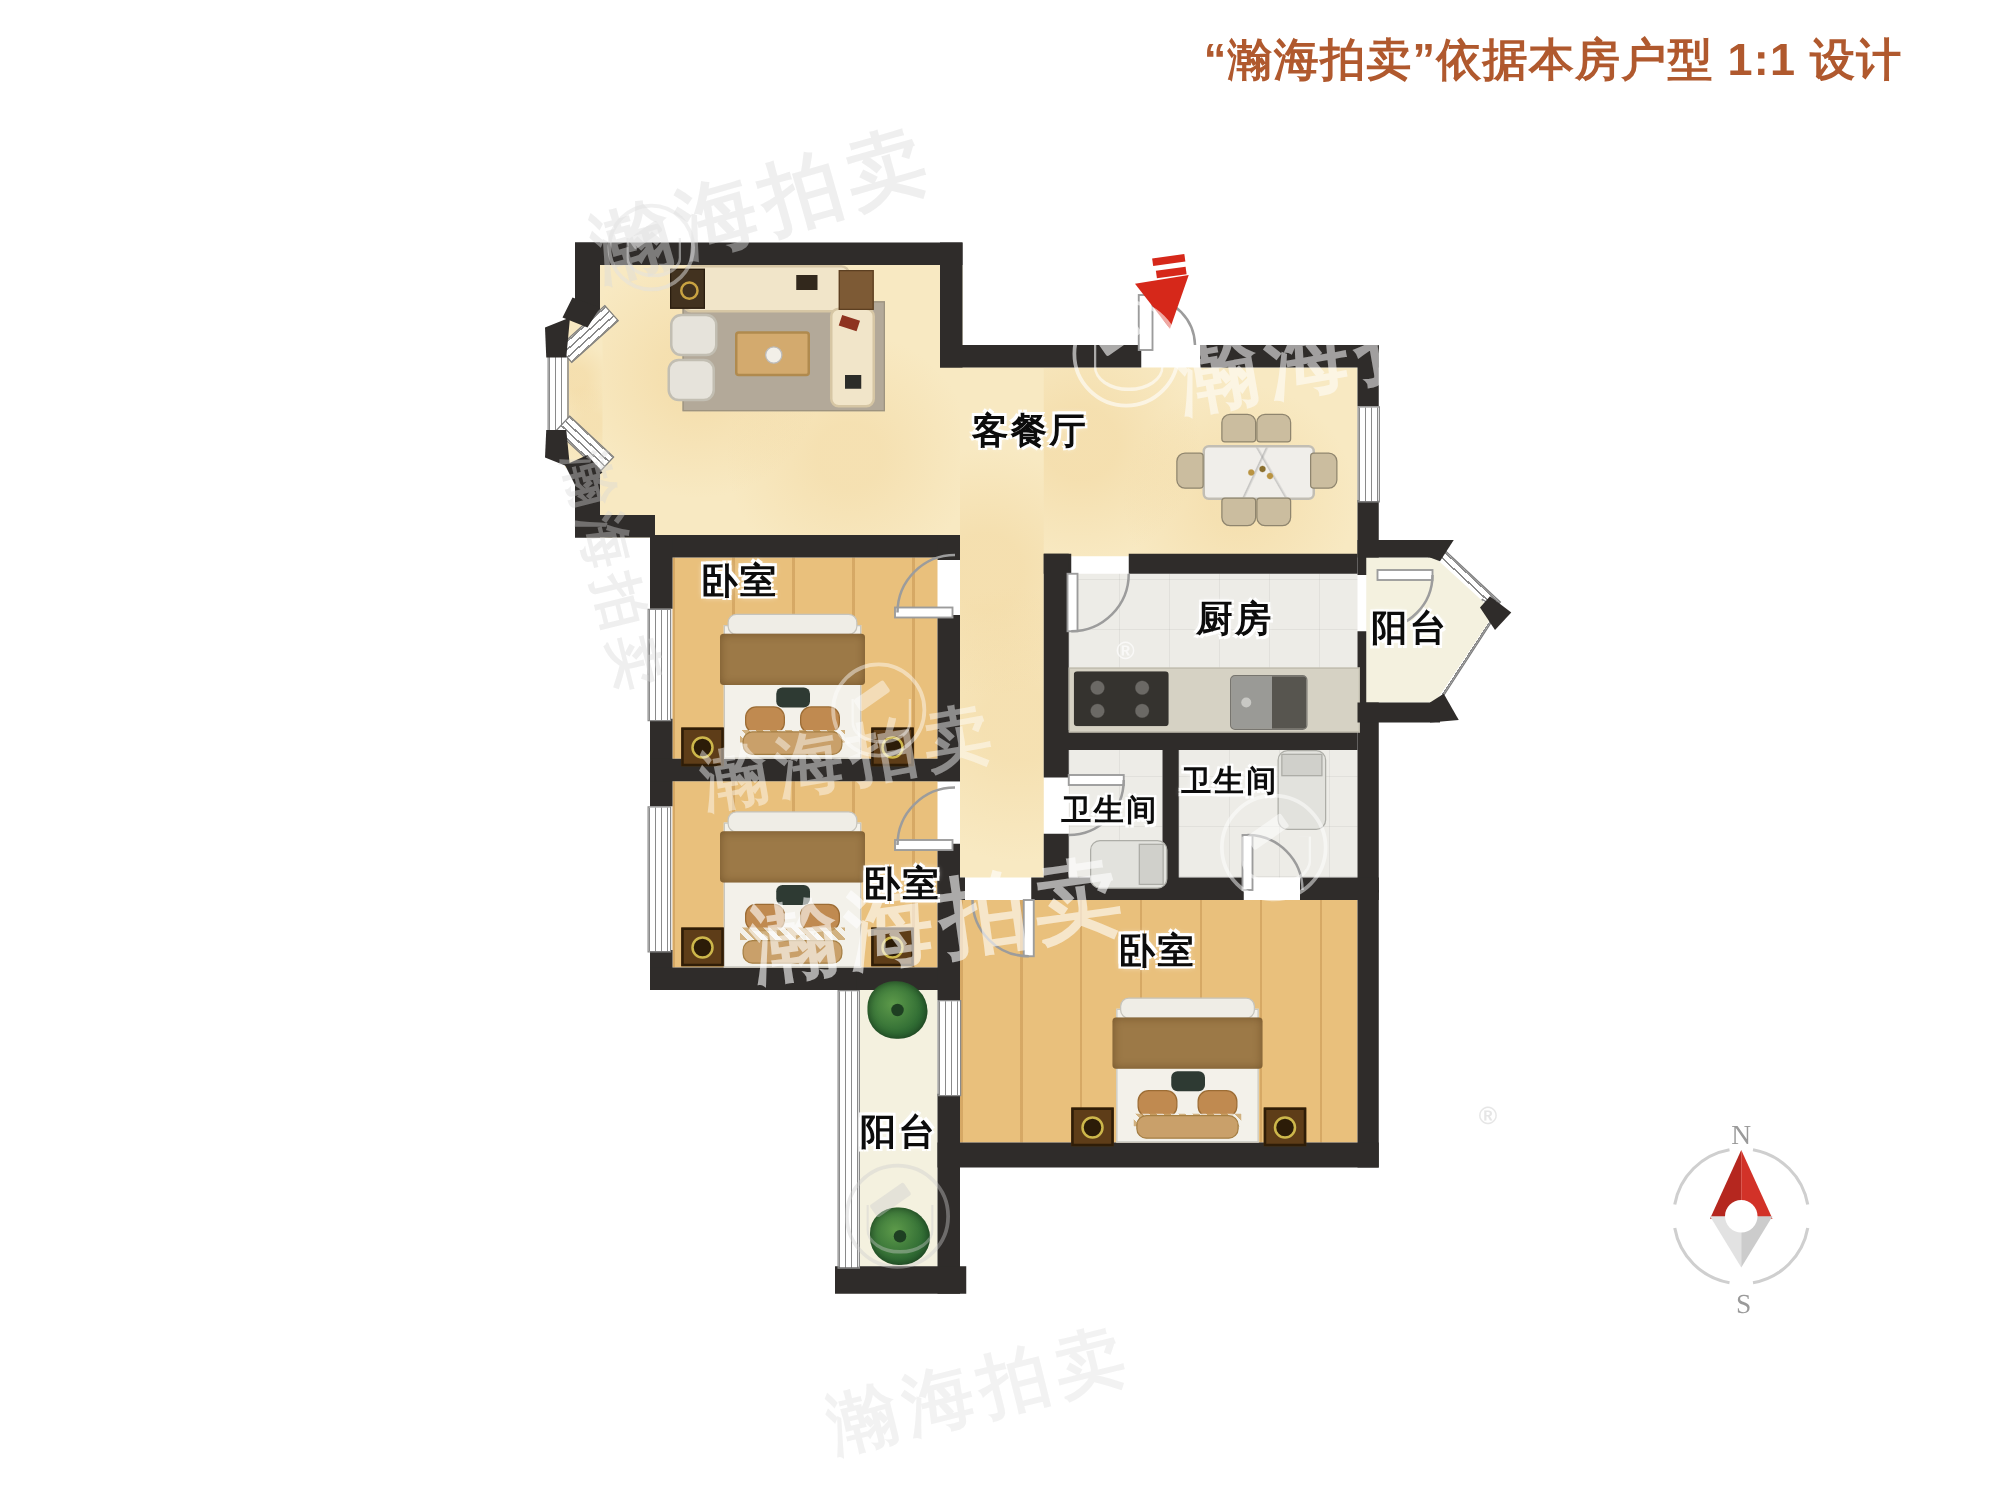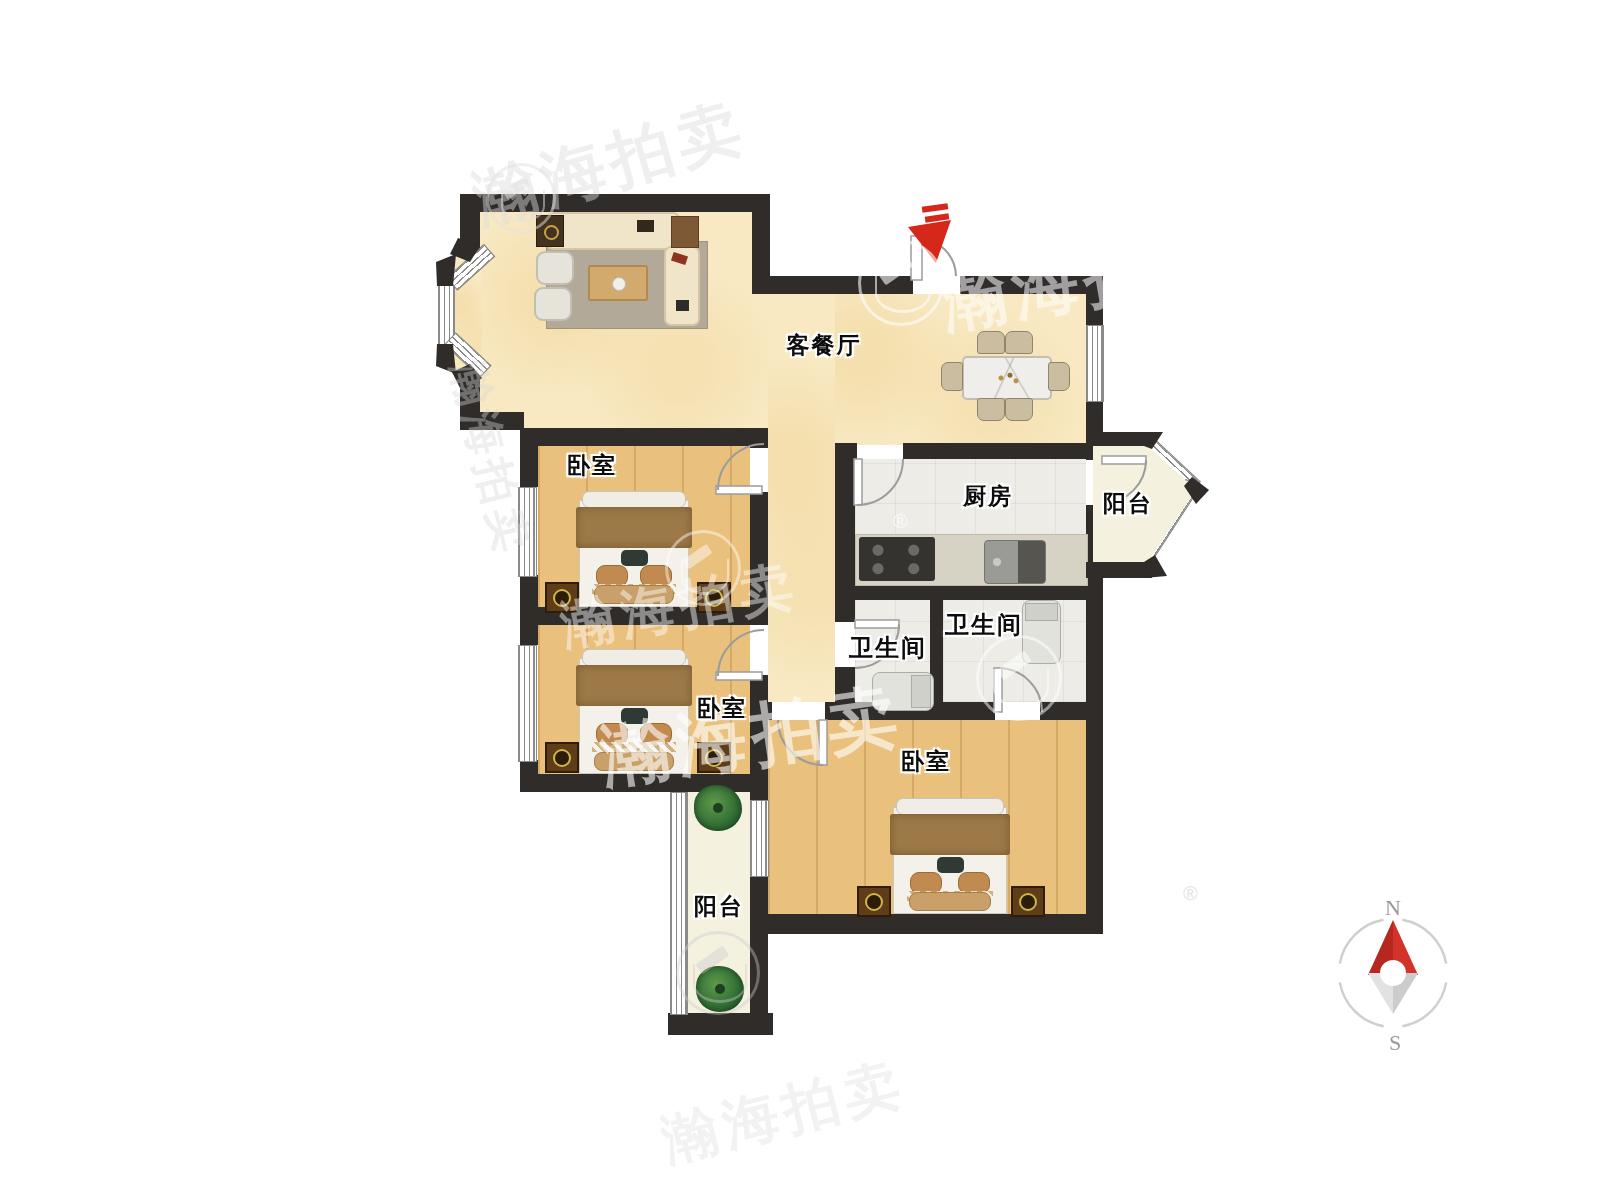--- a/index.html
+++ b/index.html
@@ -72,21 +72,21 @@
   .sink::after{content:"";position:absolute;left:8px;top:50%;width:8px;height:8px;margin-top:-4px;border-radius:50%;background:#c8c8c4;}
   .toilet{background:#e2e2dd;border:1px solid #adada7;border-radius:8px;}
   .toilet .tk{position:absolute;background:#d0d0cb;border:1px solid #adada7;}
   .plant{position:absolute;z-index:22;border-radius:46% 54% 50% 50%;
         background:radial-gradient(circle at 42% 40%, #5d9a4a, #2f6b33 62%, #24522a);
         box-shadow:inset 0 0 7px rgba(0,0,0,.45);}
   .plant::after{content:"";position:absolute;left:50%;top:50%;width:10px;height:10px;margin:-5px;
         border-radius:50%;background:#1e3f22;}
   
   .lbl{position:absolute;z-index:50;transform:translate(-50%,-50%);font-weight:bold;color:#0c0c0c;
-       font-size:23px;letter-spacing:2px;white-space:nowrap;
+       font-size:29px;letter-spacing:2px;white-space:nowrap;
        text-shadow:-2px -2px 0 #fff,2px -2px 0 #fff,-2px 2px 0 #fff,2px 2px 0 #fff,0 0 5px #fff;}
   .lbl.sm{font-size:24px;}
   
   .wmt{position:absolute;z-index:40;font-weight:bold;white-space:nowrap;letter-spacing:6px;}
   .wml{position:absolute;z-index:40;border-radius:50%;}
   .wml::before{content:"";position:absolute;left:22%;top:26%;width:42%;height:16%;
        background:currentColor;transform:rotate(-35deg);border-radius:2px;}
   .wml::after{content:"";position:absolute;left:18%;bottom:12%;width:64%;height:46%;
        border-bottom:3px solid currentColor;border-left:2px solid currentColor;
        border-right:2px solid currentColor;border-radius:0 0 50% 50%;}
@@ -303,13 +303,14 @@
   <div class="lbl" style="left:824px;top:345px">客餐厅</div>
   <div class="lbl" style="left:592px;top:465px">卧室</div>
   <div class="lbl" style="left:722px;top:708px">卧室</div>
   <div class="lbl" style="left:926px;top:761px">卧室</div>
   <div class="lbl" style="left:988px;top:496px">厨房</div>
   <div class="lbl sm" style="left:888px;top:648px">卫生间</div>
   <div class="lbl sm" style="left:984px;top:625px">卫生间</div>
   <div class="lbl" style="left:1128px;top:503px">阳台</div>
   <div class="lbl" style="left:719px;top:906px">阳台</div>
 
+  <div class="title">“瀚海拍卖”依据本房户型 1:1 设计</div>
 </div>
 
 </body></html>

